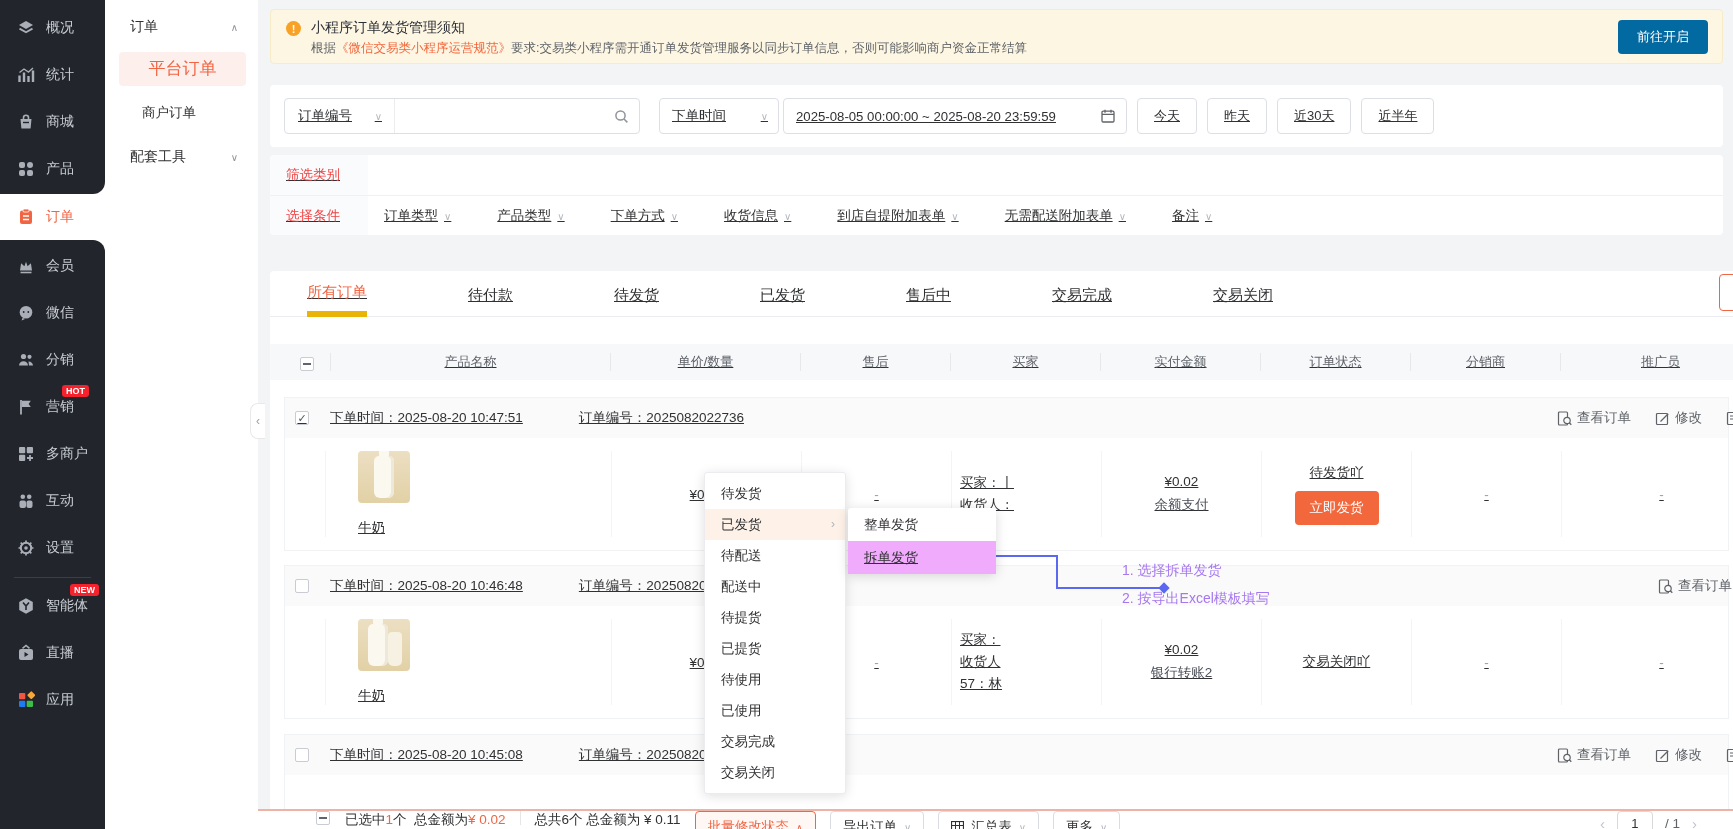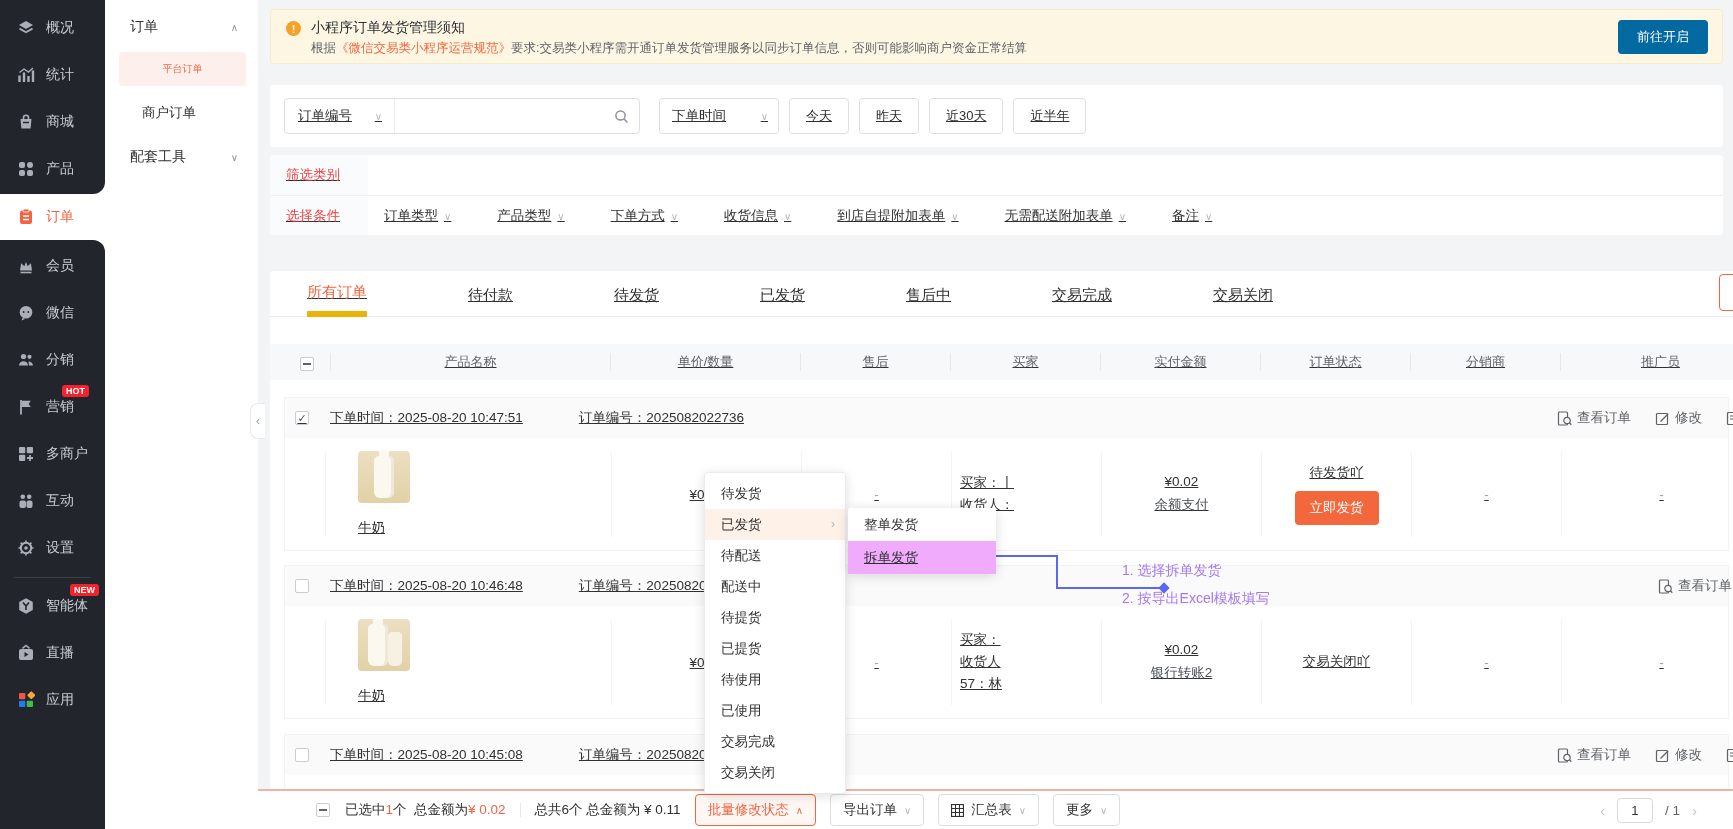--- a/index.html
+++ b/index.html
@@ -15,21 +15,21 @@
   .ritem { height:47px; display:flex; align-items:center; padding-left:17px; gap:11px; color:#c8ccd3; font-size:14px; position:relative; cursor:pointer; }
   .ritem svg { flex:0 0 18px; }
   .rail-active-row .ritem { color:#f26543; height:46px; }
   .rail-div { border-top:1px solid #3a3f47; margin:6px 14px 4px 14px; }
   .rbadge { position:absolute; top:2px; left:62px; background:#f5222d; color:#fff; font-size:9px; line-height:12px; padding:0 4px; border-radius:3px; font-weight:bold; }
 
   
   .submenu { position:absolute; left:105px; top:0; bottom:0; width:153px; background:#fff; z-index:25; padding-top:18px; }
   .sm-title { display:flex; align-items:center; justify-content:space-between; padding:0 20px 0 25px; font-size:14px; color:#303133; }
   .sm-caret { color:#909399; font-size:10px; }
-  .sm-chip { margin:16px 12px 0 14px; height:34px; line-height:34px; text-align:center; background:#fdf0ec; color:#f26543; border-radius:4px; font-size:10px; cursor:pointer; }
+  .sm-chip { margin:16px 12px 0 14px; height:34px; line-height:34px; text-align:center; background:#fdf0ec; color:#f26543; border-radius:4px; font-size:17px; cursor:pointer; }
   .sm-item { margin-top:18px; padding-left:37px; font-size:13.5px; color:#303133; cursor:pointer; }
   .sm-tools { margin-top:26px; }
 
   
   .main { position:absolute; left:258px; top:0; right:0; bottom:0; overflow:hidden; }
   .collapse-tab { position:absolute; left:250px; top:403px; width:15px; height:36px; background:#fff; border:1px solid #e9e9ec; border-right:none; border-radius:8px 0 0 8px; z-index:33; color:#9aa0a6; font-size:12px; display:flex; align-items:center; justify-content:center; cursor:pointer; }
 
   
   .notice { margin:9px 10px 0 12px; height:55px; background:#fdf6e3; border:1px solid #f7ecc7; border-radius:4px; position:relative; padding:8px 150px 8px 40px; }
   .notice-icon { position:absolute; left:15px; top:11px; width:15px; height:15px; border-radius:50%; background:#f7a126; color:#fff; font-size:11px; font-weight:bold; display:flex; align-items:center; justify-content:center; }
@@ -93,21 +93,21 @@
   .buyer { font-size:13.5px; color:#303133; line-height:22px; padding-left:8px; }
   .paid-amt { font-size:13.5px; }
   .paid-m { margin-top:7px; font-size:13.5px; color:#4a4e57; }
   .ship-btn { margin-top:9px; background:#f2673c; color:#fff; border:none; border-radius:4px; font-size:13.5px; padding:8px 15px; cursor:pointer; }
   .gbody .bcell + .bcell { border-left:1px solid #f3f4f6; align-self:stretch; display:flex; flex-direction:column; justify-content:center; }
 
   
   .clipped-btn { position:absolute; left:1719px; top:274px; width:24px; height:37px; border:1px solid #f26543; border-radius:4px; background:#fff; z-index:12; }
 
   
-  .footer { position:absolute; left:258px; right:0; bottom:0; height:40px; background:#fff; border-top:2px solid #eeb3a5; display:flex; align-items:center; padding-left:58px; z-index:50; font-size:13.5px; color:#303133; }
+  .footer { position:absolute; left:258px; right:0; bottom:0; height:20px; background:#fff; border-top:2px solid #eeb3a5; display:flex; align-items:flex-start; padding-left:58px; z-index:50; font-size:13.5px; color:#303133; }
   .footer .cbx { margin-right:15px; }
   .fo { color:#f26543; }
   .fdiv { width:1px; height:14px; background:#e6e6e6; margin:0 14px; }
   .fbtn { display:inline-flex; align-items:center; gap:7px; border:1px solid #d9dce0; border-radius:4px; background:#fff; padding:6px 12px; font-size:13.5px; color:#303133; margin-left:14px; cursor:pointer; white-space:nowrap; }
   .fbtn.primary { border-color:#f26543; color:#f26543; background:#fff7f3; }
   .fbtn .caret-d { font-size:10px; }
   .pager { position:absolute; right:36px; display:flex; align-items:center; gap:12px; color:#5f6368; }
   .pg-arrow { color:#c0c4cc; font-size:15px; cursor:pointer; }
   .pg-box { width:36px; height:25px; border:1px solid #d9d9d9; border-radius:4px; display:flex; align-items:center; justify-content:center; font-size:13px; color:#303133; }
 
@@ -333,20 +333,29 @@
       <span class="sicon ic">
           <svg width="15" height="15" viewBox="0 0 15 15">
             <circle cx="6.5" cy="6.5" r="4.6" fill="none" stroke="#909399" stroke-width="1.5"></circle>
             <path d="M10 10l3.4 3.4" stroke="#909399" stroke-width="1.5"></path>
           </svg>
         </span>
     </div>
     <div class="sel-box">
       <span>下单时间</span>
       <span class="caret-d">∨</span>
+    </div>
+    <div class="date-box">
+      <span>2025-08-05 00:00:00 ~ 2025-08-20 23:59:59</span>
+      <span class="ic">
+          <svg width="14" height="14" viewBox="0 0 14 14">
+            <rect x="1" y="2.2" width="12" height="10.8" rx="1.2" fill="none" stroke="#5f6368" stroke-width="1.3"></rect>
+            <path d="M4 0.8v3M10 0.8v3M1 5.4h12" stroke="#5f6368" stroke-width="1.3"></path>
+          </svg>
+        </span>
     </div>
     <button class="qbtn">今天</button>
     <button class="qbtn">昨天</button>
     <button class="qbtn">近30天</button>
     <button class="qbtn">近半年</button>
   </div>
 
   <div class="card filter-card">
     <div class="frow">
       <div class="flabel">筛选类别</div>

